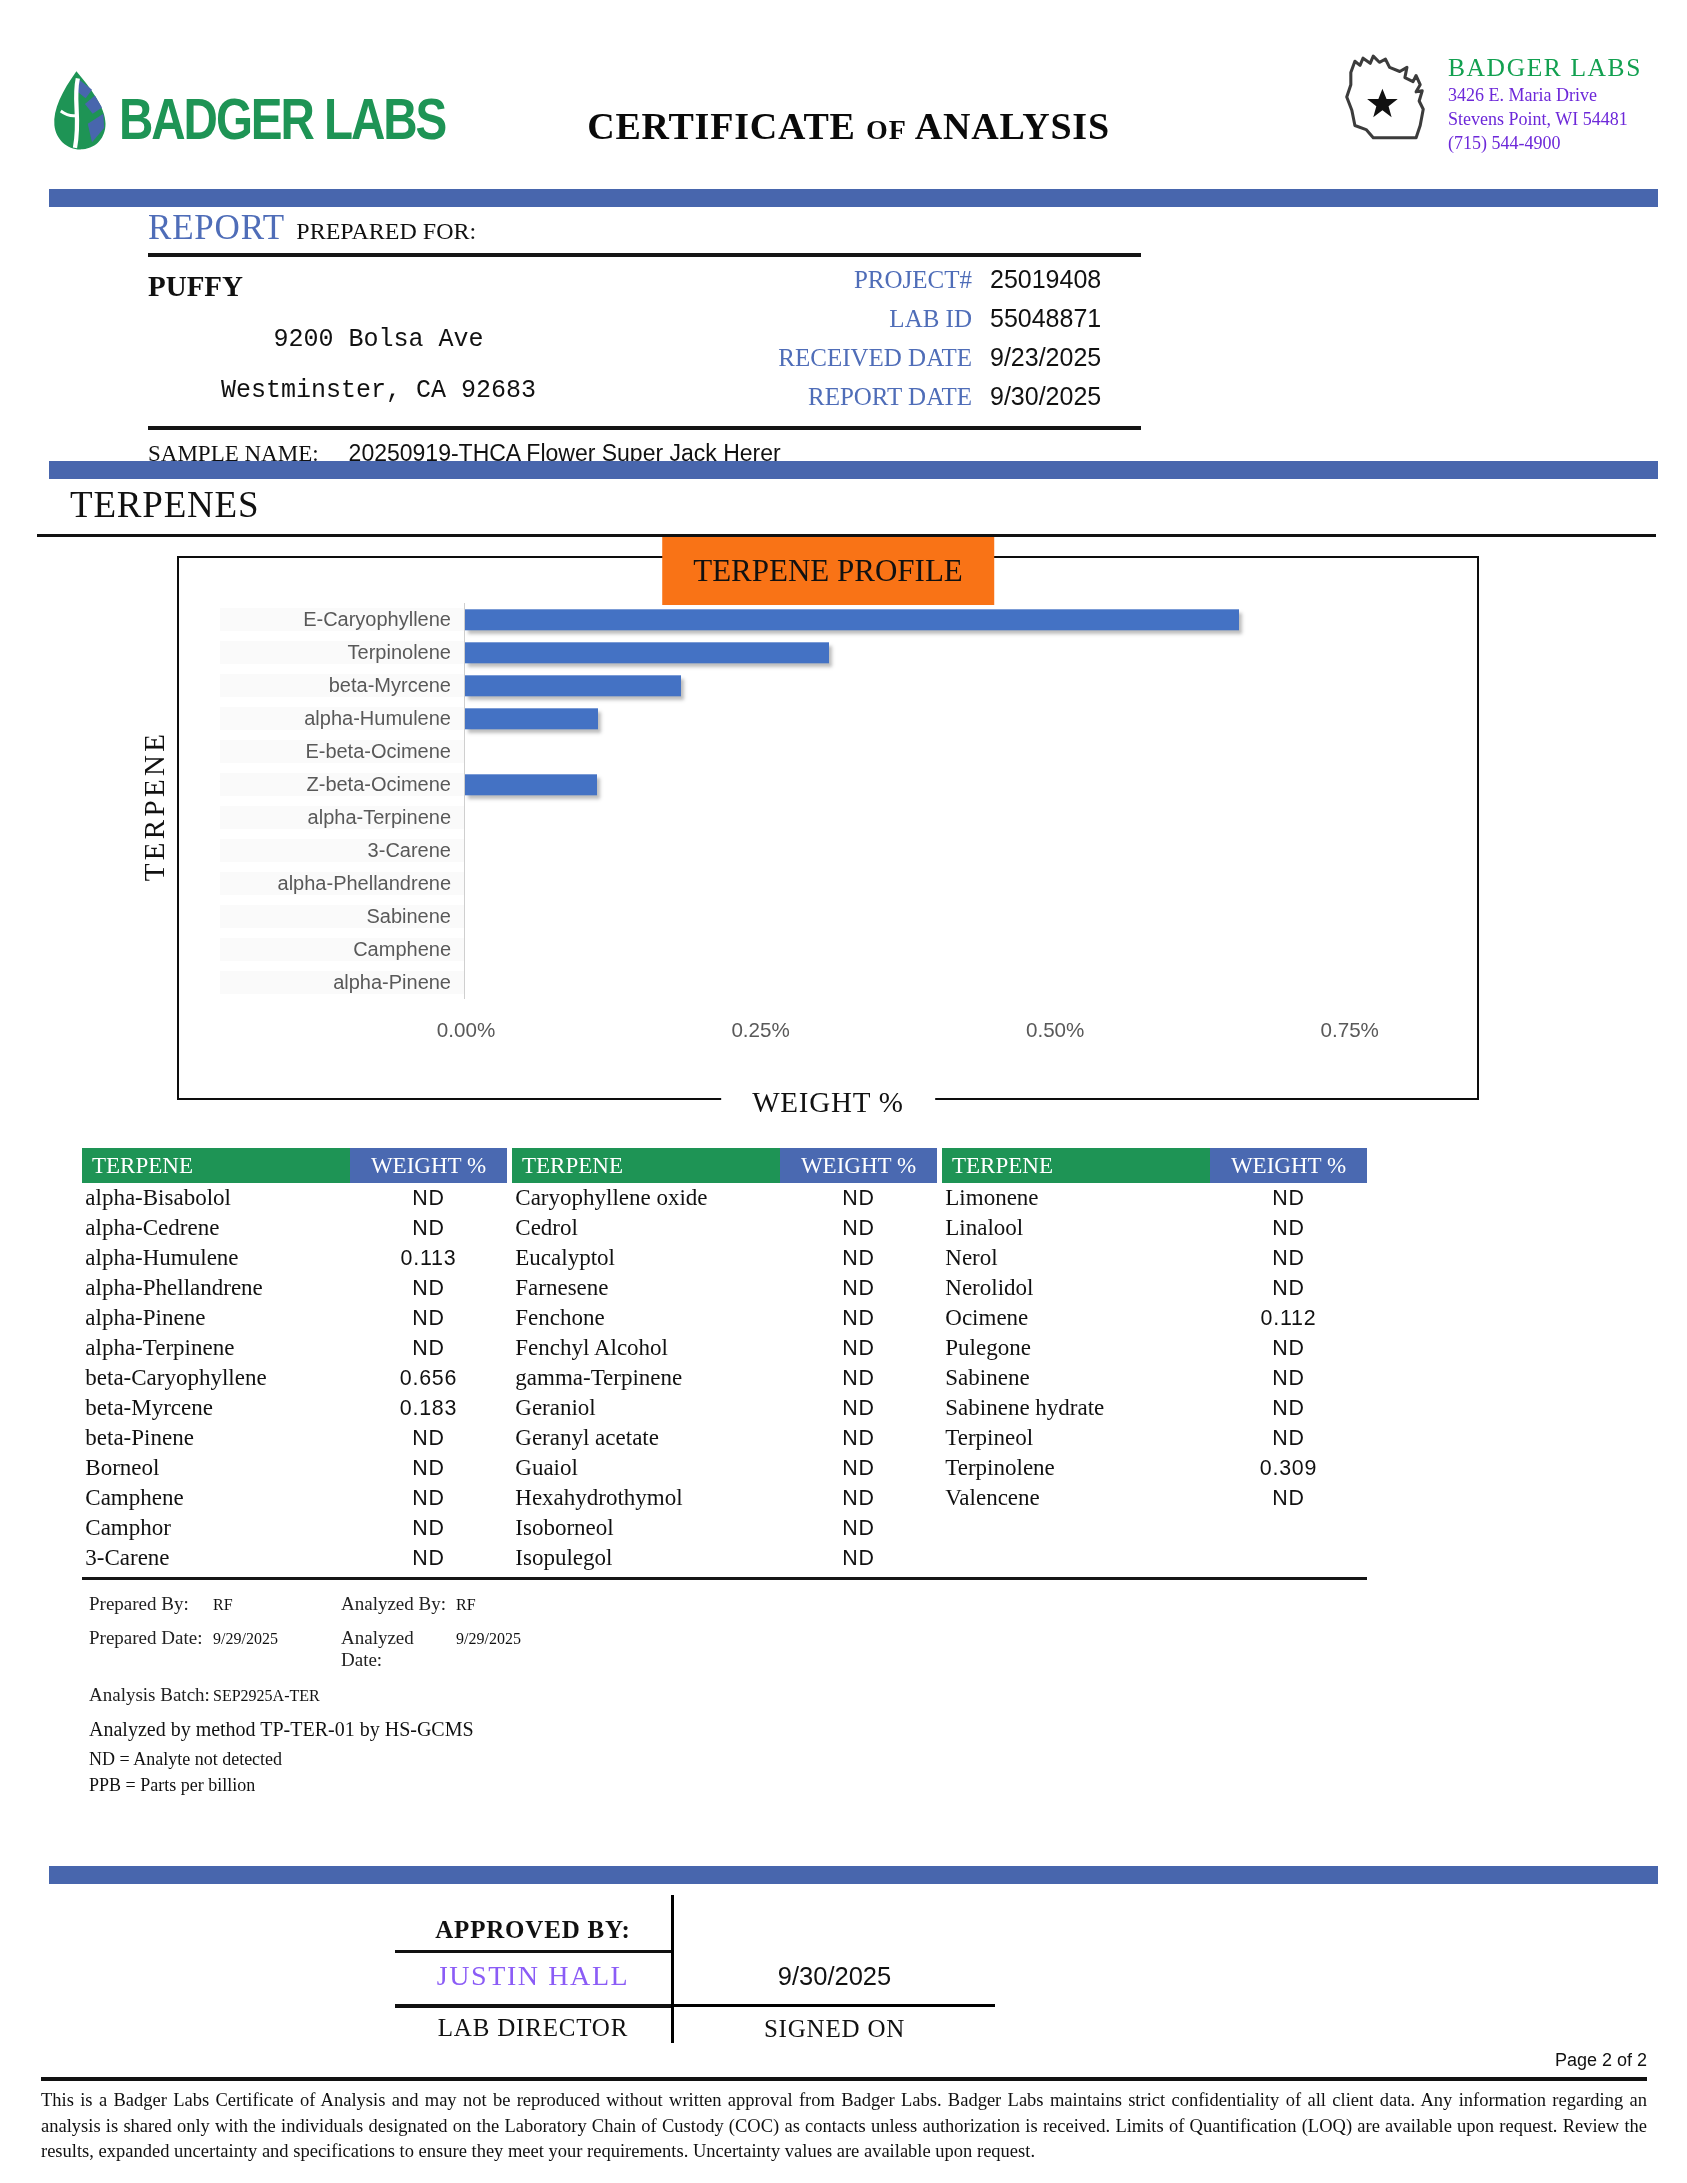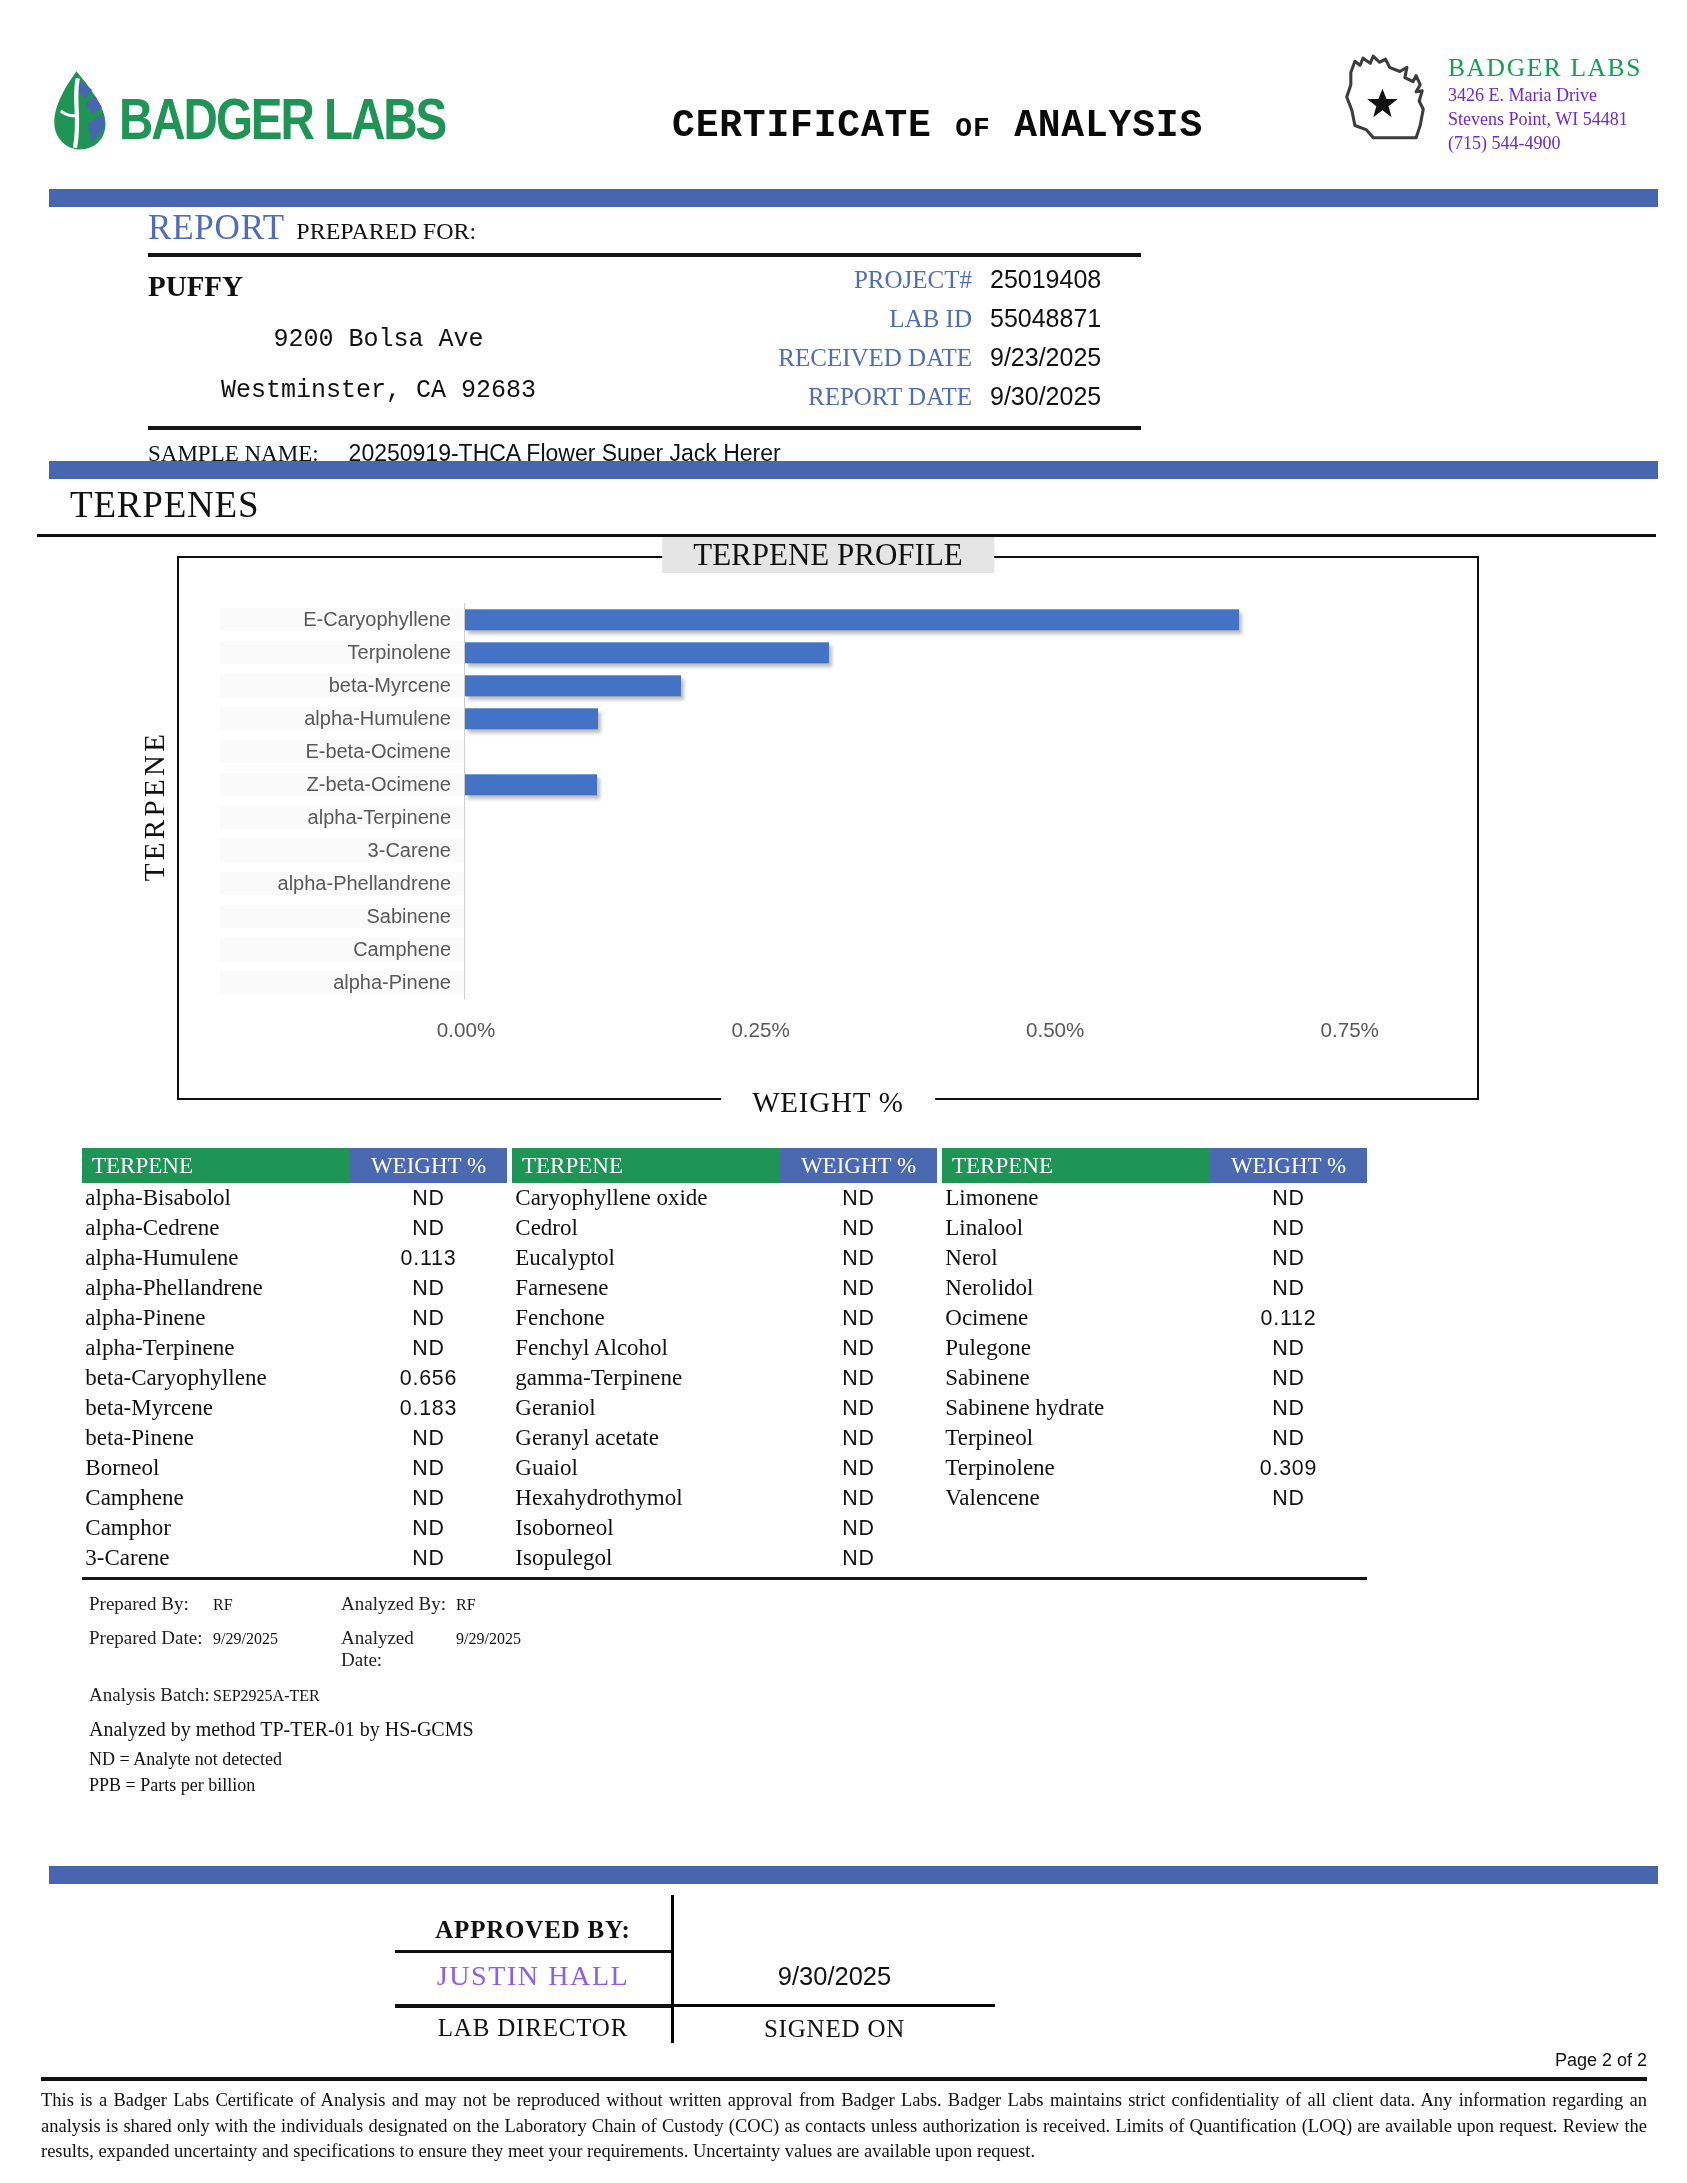--- a/index.html
+++ b/index.html
@@ -6,22 +6,22 @@
   .page{position:relative;width:1687px;height:2183px;background:#fff;overflow:hidden;
         font-family:"Liberation Serif",serif;color:#111;}
   .band{position:absolute;left:49px;right:29px;height:18px;background:#4866ad;}
 
   
   .logo-group{position:absolute;left:48px;top:68px;display:flex;align-items:flex-end;}
   .logo-leaf{width:71px;height:86px;}
   .logo-text{font-family:"Liberation Sans",sans-serif;font-weight:bold;color:#1e9455;
              font-size:58px;letter-spacing:-2.5px;transform:scaleX(.82);transform-origin:left bottom;
              line-height:71px;white-space:nowrap;}
-  .doc-title{position:absolute;left:494px;top:104px;width:709px;text-align:right;
-             font-family:Liberation Mono, monospace;font-weight:bold;font-size:38px;
+  .doc-title{position:absolute;left:494px;top:104px;width:709px;text-align:center;
+             font-family:Liberation Serif, serif;font-weight:bold;font-size:38px;
              letter-spacing:0.8px;color:#0a0a0a;white-space:nowrap;}
   .doc-title .of{font-size:28px;}
   .lab-block{position:absolute;right:45px;top:48px;display:flex;gap:10px;align-items:flex-start;}
   .wi-icon{width:105px;height:102px;}
   .lab-info{padding-top:5px;}
   .lab-name{font-size:25.5px;color:#12a050;letter-spacing:1.6px;}
   .lab-addr{font-size:18px;line-height:24px;color:#6d28d9;}
 
   
   .report-block{position:absolute;left:148px;top:208px;width:993px;}
@@ -41,21 +41,21 @@
   .sample-value{font-family:"Liberation Sans",sans-serif;margin-left:30px;}
 
   
   .section-heading{position:absolute;left:70px;top:483px;font-size:37px;letter-spacing:0.8px;}
   .section-rule{position:absolute;left:37px;right:31px;top:534px;height:3.3px;background:#111;}
 
   
   .chart-box{position:absolute;left:177px;top:556px;width:1298px;height:540px;
              border:2.5px solid #0d0d0d;}
   .chart-title{position:absolute;top:-21.4px;left:50%;transform:translateX(-50%);
-               background:#e5e5e5;padding:0 31px;font-size:31px;white-space:nowrap;}
+               background:#f97316;padding:16px 31px;font-size:31px;white-space:nowrap;}
   .chart-ylabel{position:absolute;left:-25px;top:46%;transform:translate(-50%,-50%) rotate(-90deg);
                 background:#fff;padding:0 23px;font-size:29px;letter-spacing:3.3px;white-space:nowrap;}
   .chart-xlabel{position:absolute;bottom:-21.4px;left:50%;transform:translateX(-50%);
                 background:#fff;padding:0 31px;font-size:29px;letter-spacing:0.8px;white-space:nowrap;}
   .plot{position:absolute;left:41px;right:33px;top:45px;bottom:95px;}
   .crow{display:flex;height:33px;align-items:center;}
   .clabel{width:231px;text-align:right;padding-right:13px;font-family:"Liberation Sans",sans-serif;
           font-size:20px;color:#595959;background:#fafafa;}
   .cbarwrap{flex:1;height:100%;position:relative;border-left:1.6px solid #cfcfcf;}
   .cbar{position:absolute;top:50%;transform:translateY(-50%);left:0;height:21.4px;background:#4472c4;

